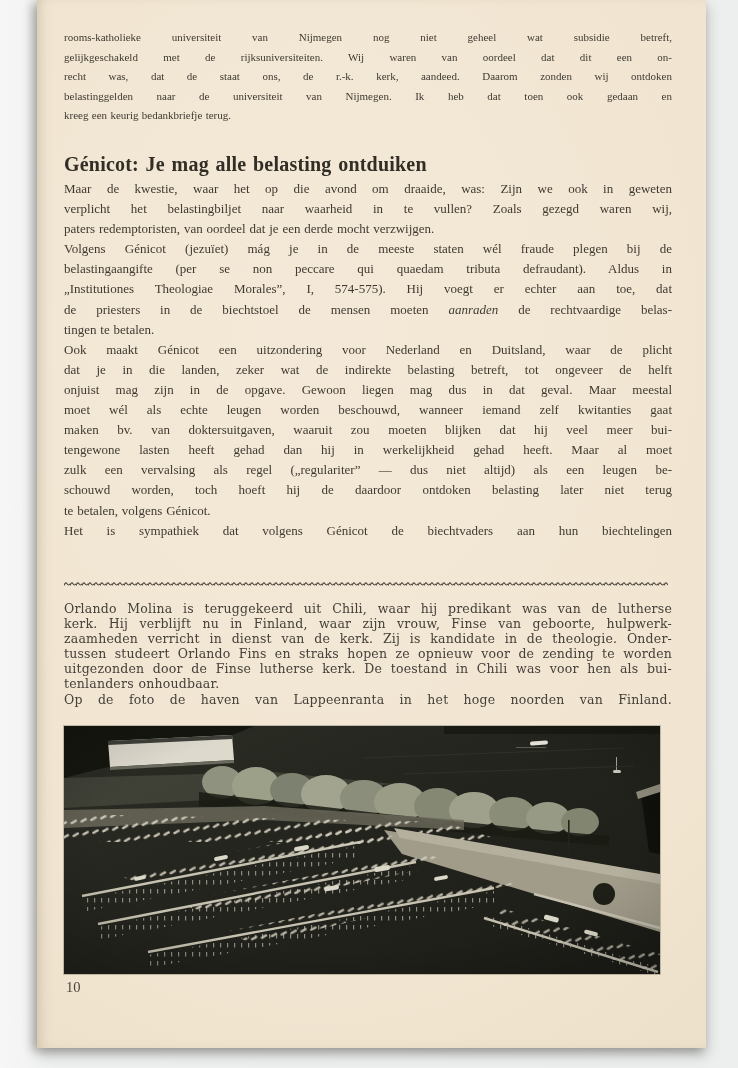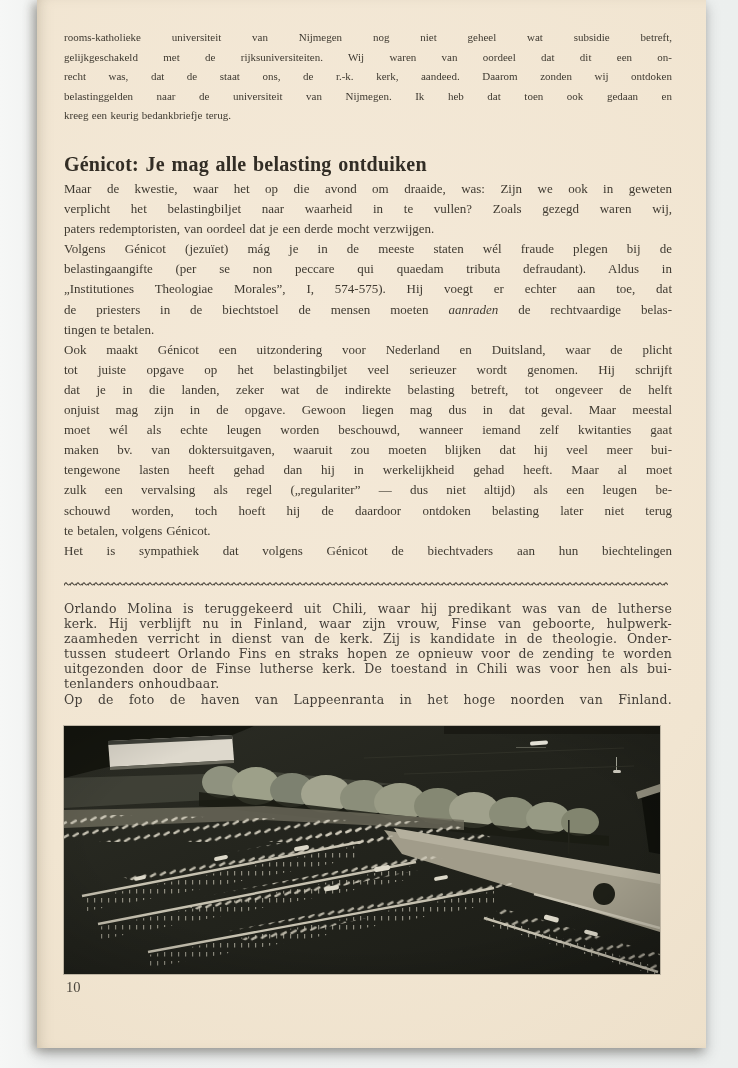--- a/index.html
+++ b/index.html
@@ -61,21 +61,20 @@
     <div class="block bodytxt">
         <div class="tline"><span>Maar de kwestie, waar het op die avond om draaide, was: Zijn we ook in geweten</span></div>
         <div class="tline"><span>verplicht het belastingbiljet naar waarheid in te vullen? Zoals gezegd waren wij,</span></div>
         <div class="tline end"><span>paters redemptoristen, van oordeel dat je een derde mocht verzwijgen.</span></div>
         <div class="tline"><span>Volgens Génicot (jezuïet) mág je in de meeste staten wél fraude plegen bij de</span></div>
         <div class="tline"><span>belastingaangifte (per se non peccare qui quaedam tributa defraudant). Aldus in</span></div>
         <div class="tline"><span>„Institutiones Theologiae Morales”, I, 574-575). Hij voegt er echter aan toe, dat</span></div>
         <div class="tline"><span>de priesters in de biechtstoel de mensen moeten </span><span class="it">aanraden</span><span> de rechtvaardige belas-</span></div>
         <div class="tline end"><span>tingen te betalen.</span></div>
         <div class="tline"><span>Ook maakt Génicot een uitzondering voor Nederland en Duitsland, waar de plicht</span></div>
-        <div class="tline"><span>tot juiste opgave op het belastingbiljet veel serieuzer wordt genomen. Hij schrijft</span></div>
         <div class="tline"><span>dat je in die landen, zeker wat de indirekte belasting betreft, tot ongeveer de helft</span></div>
         <div class="tline"><span>onjuist mag zijn in de opgave. Gewoon liegen mag dus in dat geval. Maar meestal</span></div>
         <div class="tline"><span>moet wél als echte leugen worden beschouwd, wanneer iemand zelf kwitanties gaat</span></div>
         <div class="tline"><span>maken bv. van doktersuitgaven, waaruit zou moeten blijken dat hij veel meer bui-</span></div>
         <div class="tline"><span>tengewone lasten heeft gehad dan hij in werkelijkheid gehad heeft. Maar al moet</span></div>
         <div class="tline"><span>zulk een vervalsing als regel („regulariter” — dus niet altijd) als een leugen be-</span></div>
         <div class="tline"><span>schouwd worden, toch hoeft hij de daardoor ontdoken belasting later niet terug</span></div>
         <div class="tline end"><span>te betalen, volgens Génicot.</span></div>
         <div class="tline"><span>Het is sympathiek dat volgens Génicot de biechtvaders aan hun biechtelingen</span></div>
       </div>

